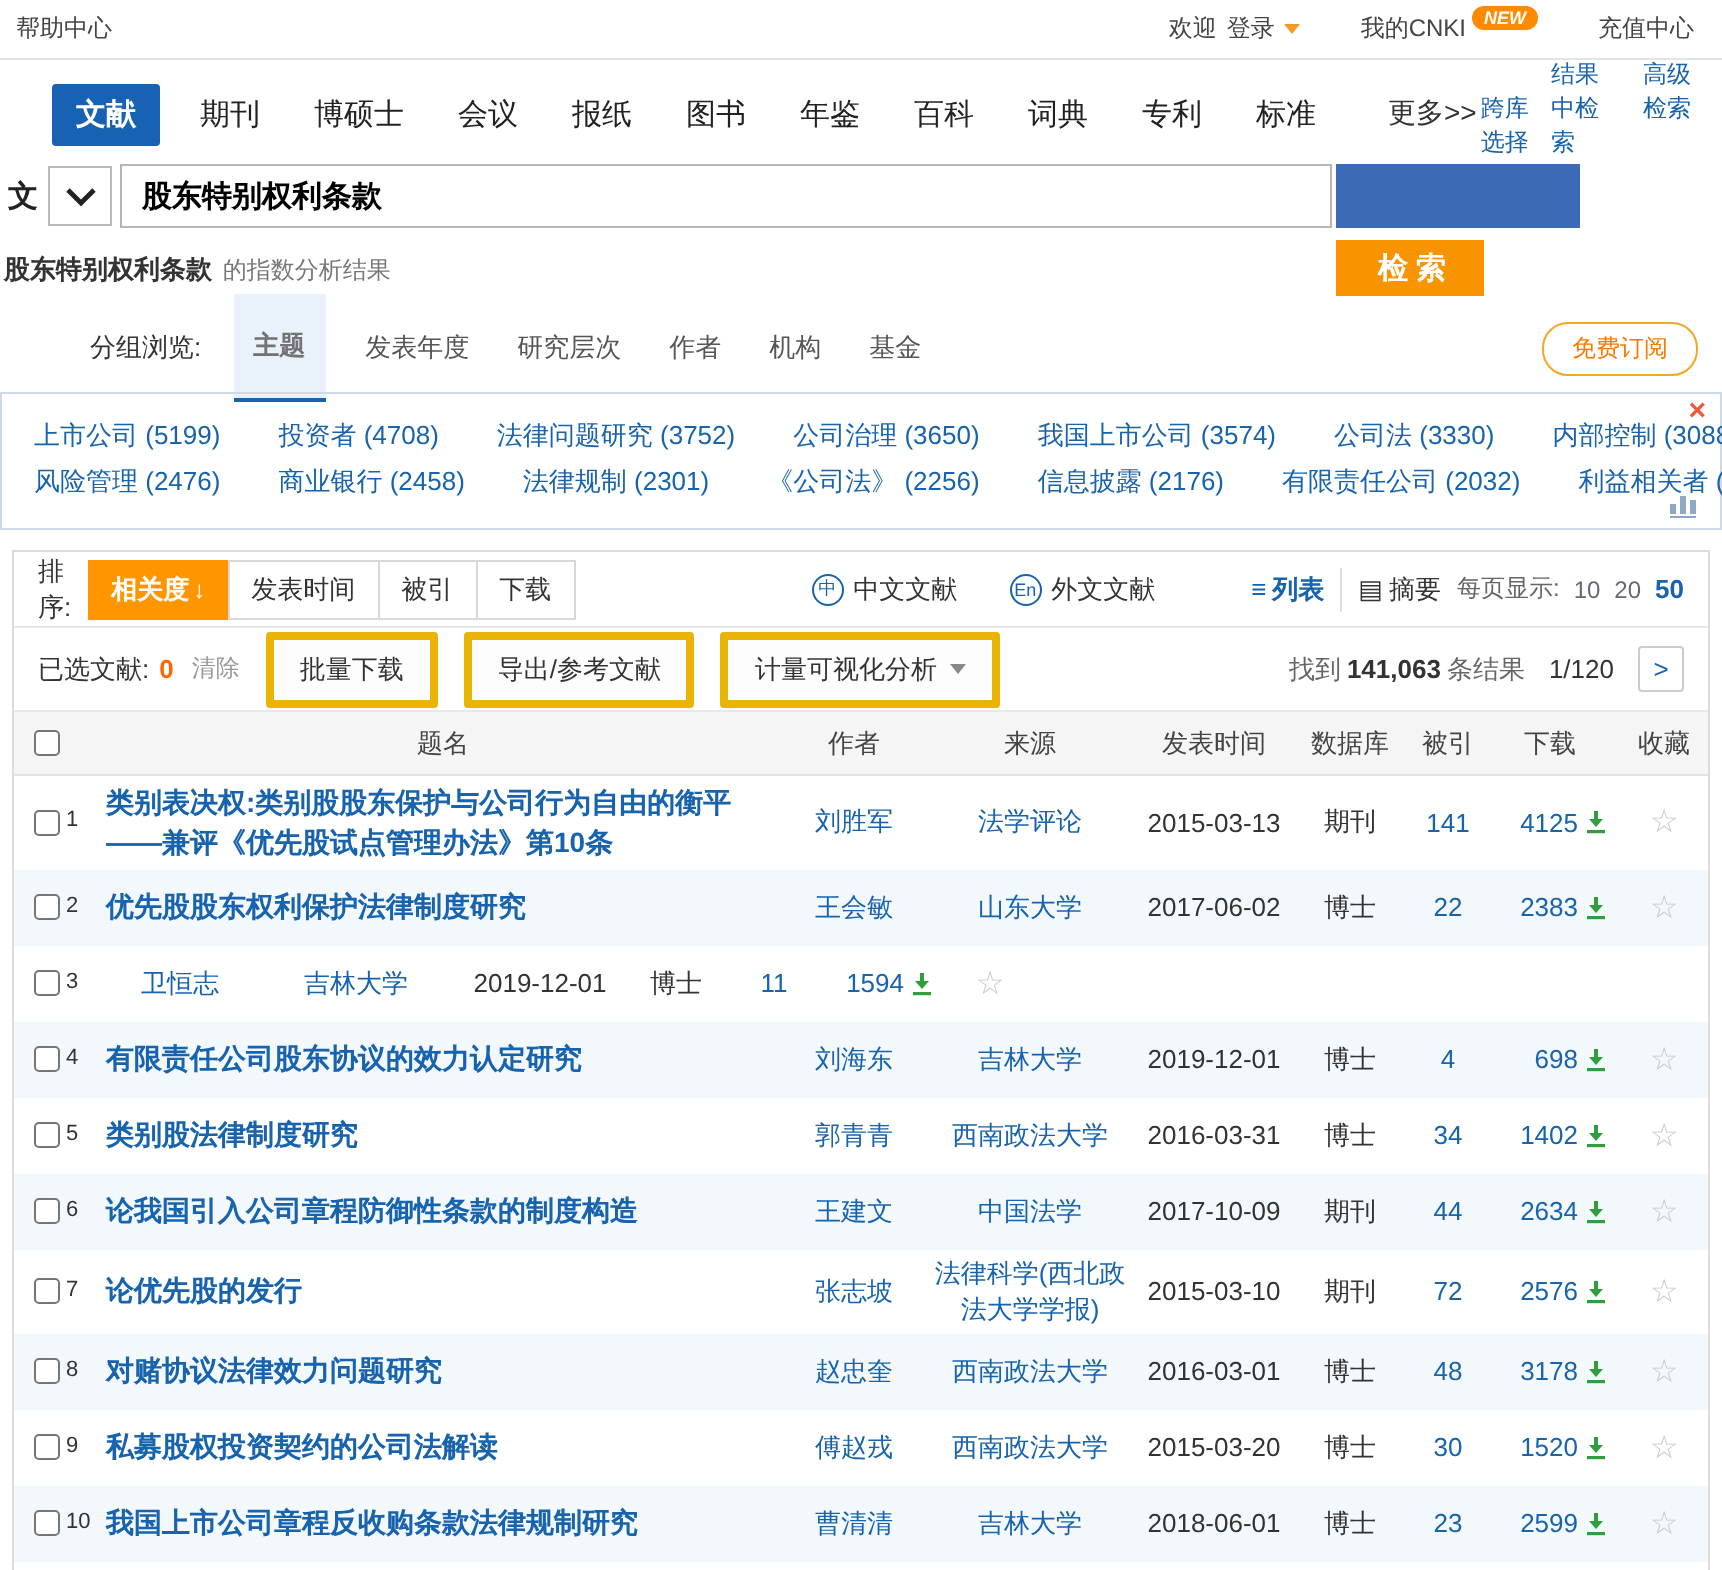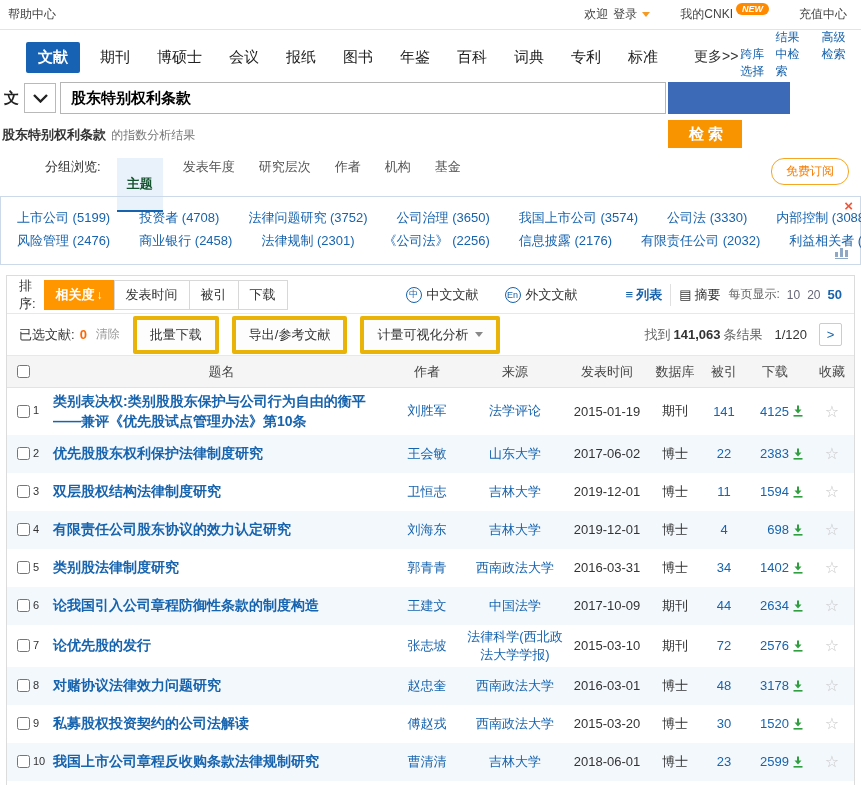--- a/index.html
+++ b/index.html
@@ -31,24 +31,24 @@
   .field-select { position: absolute; left: 0; top: 0; height: 32px; display: flex; align-items: center; cursor: pointer; }
   .fs-label { font-size: 15px; font-weight: bold; color: #222; padding-left: 4px; }
   .fs-chevron { width: 32px; height: 30px; margin-left: 5px; border: 1px solid #b9b9b9; display: flex; align-items: center; justify-content: center; background: #fff; }
   .search-input { position: absolute; left: 60px; top: 0; width: 606px; height: 32px; border: 1px solid #b5b5b5; font-size: 15px; font-weight: bold; color: #000; padding: 0 10px; font-family: inherit; }
   .blue-block { position: absolute; left: 668px; top: 0; width: 122px; height: 32px; background: #3c6ab6; }
   .search-btn { position: absolute; left: 668px; top: 38px; width: 74px; height: 28px; background: #f79400; color: #fff; border: none; font-size: 15px; font-weight: bold; letter-spacing: 4px; padding-left: 6px; cursor: pointer; font-family: inherit; }
   .index-hint { position: absolute; left: 2px; top: 44px; font-size: 12px; color: #777; }
   .index-hint b { color: #333; font-size: 13px; margin-right: 2px; }
 
   
-  .group-row { display: flex; align-items: flex-start; padding: 0 10px 0 45px; height: 32px; font-size: 13px; }
+  .group-row { display: flex; align-items: center; padding: 0 10px 0 45px; height: 32px; font-size: 13px; }
   .group-label { color: #333; margin-right: 16px; }
   .group-item { color: #555; margin-right: 24px; }
-  .group-item.active { color: #14532d; font-weight: bold; background: #e9f2fb; padding: 17px 10px; border-bottom: 2px solid #1763ad; margin-right: 20px; }
+  .group-item.active { color: #737373; font-weight: bold; background: #e9f2fb; padding: 17px 10px; border-bottom: 2px solid #1763ad; margin-right: 20px; }
   .free-btn { margin-left: auto; color: #f57c00; border: 1px solid #f5a623; border-radius: 13px; padding: 4px 14px; font-size: 12px; background: #fff; margin-right: 2px; }
 
   
   .tags-panel { position: relative; margin-top: 6px; border: 1px solid #ccd9e8; padding: 9px 16px 12px; }
   .tags-row { display: flex; font-size: 13px; line-height: 23px; }
   .tag { color: #1763ad; margin-right: 29px; white-space: nowrap; }
   .tags-close { position: absolute; right: 7px; top: 0px; color: #f0573a; font-size: 15px; font-weight: bold; cursor: pointer; line-height: 18px; }
   .tags-chart-icon { position: absolute; right: 12px; bottom: 5px; display: flex; align-items: flex-end; gap: 2px; height: 12px; cursor: pointer; border-bottom: 1.5px solid #8ea8c6; padding-bottom: 1px; }
   .tags-chart-icon .bar { display: inline-block; width: 3px; background: #8ea8c6; }
   .bar.b1 { height: 5px; } .bar.b2 { height: 9px; } .bar.b3 { height: 7px; }
@@ -281,21 +281,21 @@
       <div class="trow">
         <div class="c-check cell">
             <input type="checkbox" style="">
             <span class="row-num">1</span>
           </div>
         <div class="c-title cell">
             <a class="title-link">类别表决权:类别股股东保护与公司行为自由的衡平——兼评《优先股试点管理办法》第10条</a>
           </div>
         <div class="c-author cell"><a class="cell-link">刘胜军</a></div>
         <div class="c-source cell"><a class="cell-link">法学评论</a></div>
-        <div class="c-date cell"><span>2015-01-19</span></div>
+        <div class="c-date cell"><span>2015-03-13</span></div>
         <div class="c-db cell"><span>期刊</span></div>
         <div class="c-cited cell"><a class="cell-link">141</a></div>
         <div class="c-down cell">
             <a class="cell-link">4125</a>
             <span class="dl-icon">
               <svg width="12" height="12" viewBox="0 0 12 12">
                 <rect x="5" y="0.5" width="2" height="4.5" fill="#2f9e3f"></rect>
                 <polygon points="2.5,4.5 9.5,4.5 6,8.5" fill="#2f9e3f"></polygon>
                 <rect x="1.5" y="10" width="9" height="1.6" fill="#2f9e3f"></rect>
               </svg>
@@ -327,23 +327,20 @@
               </svg>
             </span>
           </div>
         <div class="c-fav cell"><span class="star">☆</span></div>
       </div>
 
       <div class="trow">
         <div class="c-check cell">
             <input type="checkbox" style="">
             <span class="row-num">3</span>
-          </div>
-        <div class="c-title cell">
-            <a class="title-link">双层股权结构法律制度研究</a>
           </div>
         <div class="c-author cell"><a class="cell-link">卫恒志</a></div>
         <div class="c-source cell"><a class="cell-link">吉林大学</a></div>
         <div class="c-date cell"><span>2019-12-01</span></div>
         <div class="c-db cell"><span>博士</span></div>
         <div class="c-cited cell"><a class="cell-link">11</a></div>
         <div class="c-down cell">
             <a class="cell-link">1594</a>
             <span class="dl-icon">
               <svg width="12" height="12" viewBox="0 0 12 12">

